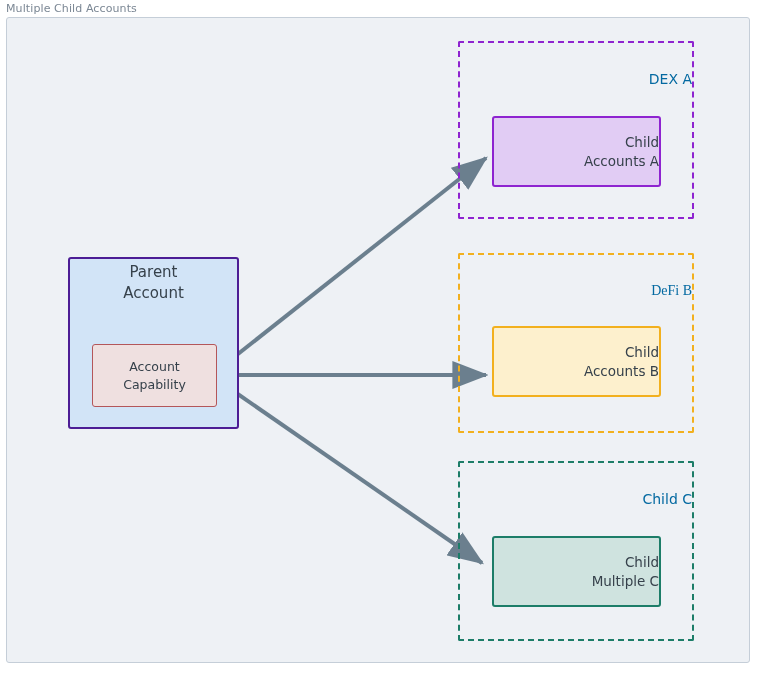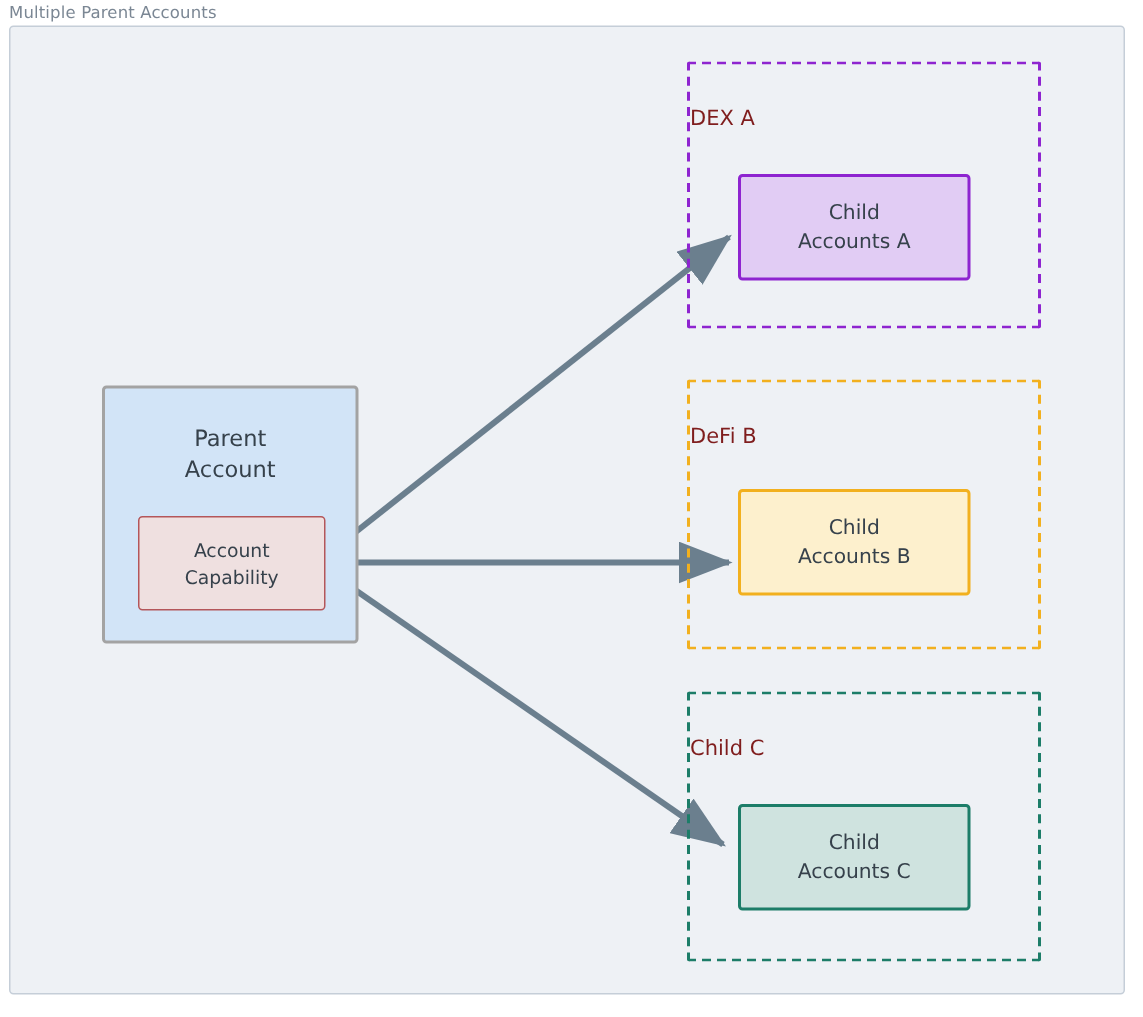--- a/index.html
+++ b/index.html
@@ -70,43 +70,44 @@
     display: block;
     white-space: nowrap;
   }
 
   .parent-node {
     left: 68px;
     top: 257px;
     width: 171px;
     height: 172px;
     background: #d2e4f7;
-    border: 2px solid #a3a3a3;
+    border: 2px solid #4c1d95;
     justify-content: flex-start;
-    padding-top: 23px;
+    padding-top: 3px;
     font-size: 15px;
     color: #36414b;
   }
 
   .capability-node {
     left: 92px;
     top: 344px;
     width: 125px;
     height: 63px;
     background: #efe0e0;
     border: 1.6px solid #b4565a;
     font-size: 12.5px;
     color: #36414b;
   }
 
   .child-node {
-    width: 155px;
+    width: 169px;
     height: 71px;
     font-size: 13.5px;
     color: #36414b;
+    align-items: flex-end;
   }
   .child-a {
     left: 492px;
     top: 116px;
     background: #e1ccf4;
     border: 2px solid #8e24d0;
   }
   .child-b {
     left: 492px;
     top: 326px;
@@ -125,56 +126,56 @@
     position: absolute;
     box-sizing: border-box;
     background: transparent;
     border-style: dashed;
     border-width: 2px;
     border-radius: 2px;
   }
   .cluster-title {
     position: absolute;
     width: 100%;
-    text-align: left;
+    text-align: right;
     font-size: 14px;
-    color: #7f1d1d;
+    color: #0369a1;
     white-space: nowrap;
   }
   .cluster-dex {
     left: 458px;
     top: 41px;
     width: 236px;
     height: 178px;
     border-color: #8e24d0;
   }
   .cluster-dex .cluster-title { top: 28px; }
   .cluster-defi {
     left: 458px;
     top: 253px;
     width: 236px;
     height: 180px;
     border-color: #f2b01e;
   }
-  .cluster-defi .cluster-title { top: 28px; }
+  .cluster-defi .cluster-title { top: 28px; font-family: Liberation Serif, serif; }
   .cluster-game {
     left: 458px;
     top: 461px;
     width: 236px;
     height: 180px;
     border-color: #1c7d68;
   }
   .cluster-game .cluster-title { top: 28px; }
 </style>
 </head>
 <body>
 
 <div id="root">
 
-  <div class="frame-label">Multiple Parent Accounts</div>
+  <div class="frame-label">Multiple Child Accounts</div>
   <div class="frame-box"></div>
 
   <svg id="edges" viewBox="0 0 762 678">
     <defs>
       <marker id="arrowhead" markerWidth="9" markerHeight="7" refX="8.4" refY="3.5" orient="auto" markerUnits="strokeWidth">
         <path d="M0,0 L9,3.5 L0,7 Z" fill="#6b7f8e"></path>
       </marker>
     </defs>
 
     <line x1="219" y1="369" x2="486" y2="158" stroke="#6b7f8e" stroke-width="4" marker-end="url(#arrowhead)"></line>
@@ -209,16 +210,16 @@
     <span class="line">Accounts A</span>
   </div>
 
   <div class="node child-node child-b">
     <span class="line">Child</span>
     <span class="line">Accounts B</span>
   </div>
 
   <div class="node child-node child-c">
     <span class="line">Child</span>
-    <span class="line">Accounts C</span>
+    <span class="line">Multiple C</span>
   </div>
 
 </div>
 
 </body></html>

